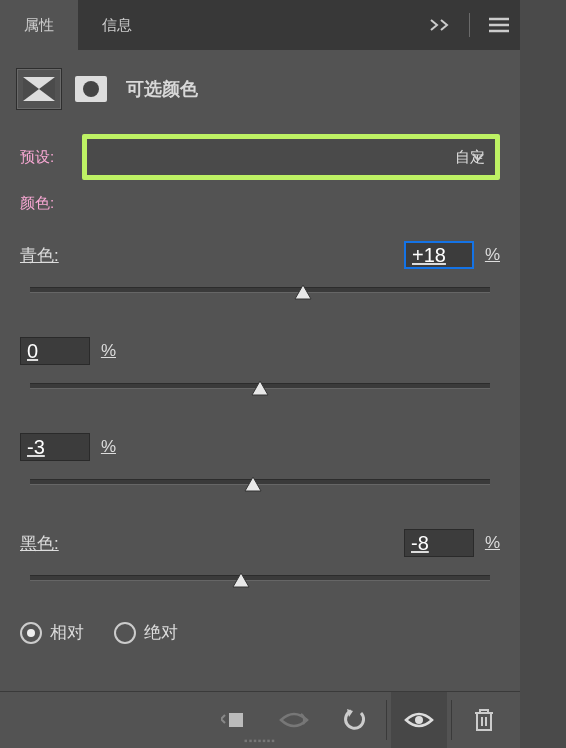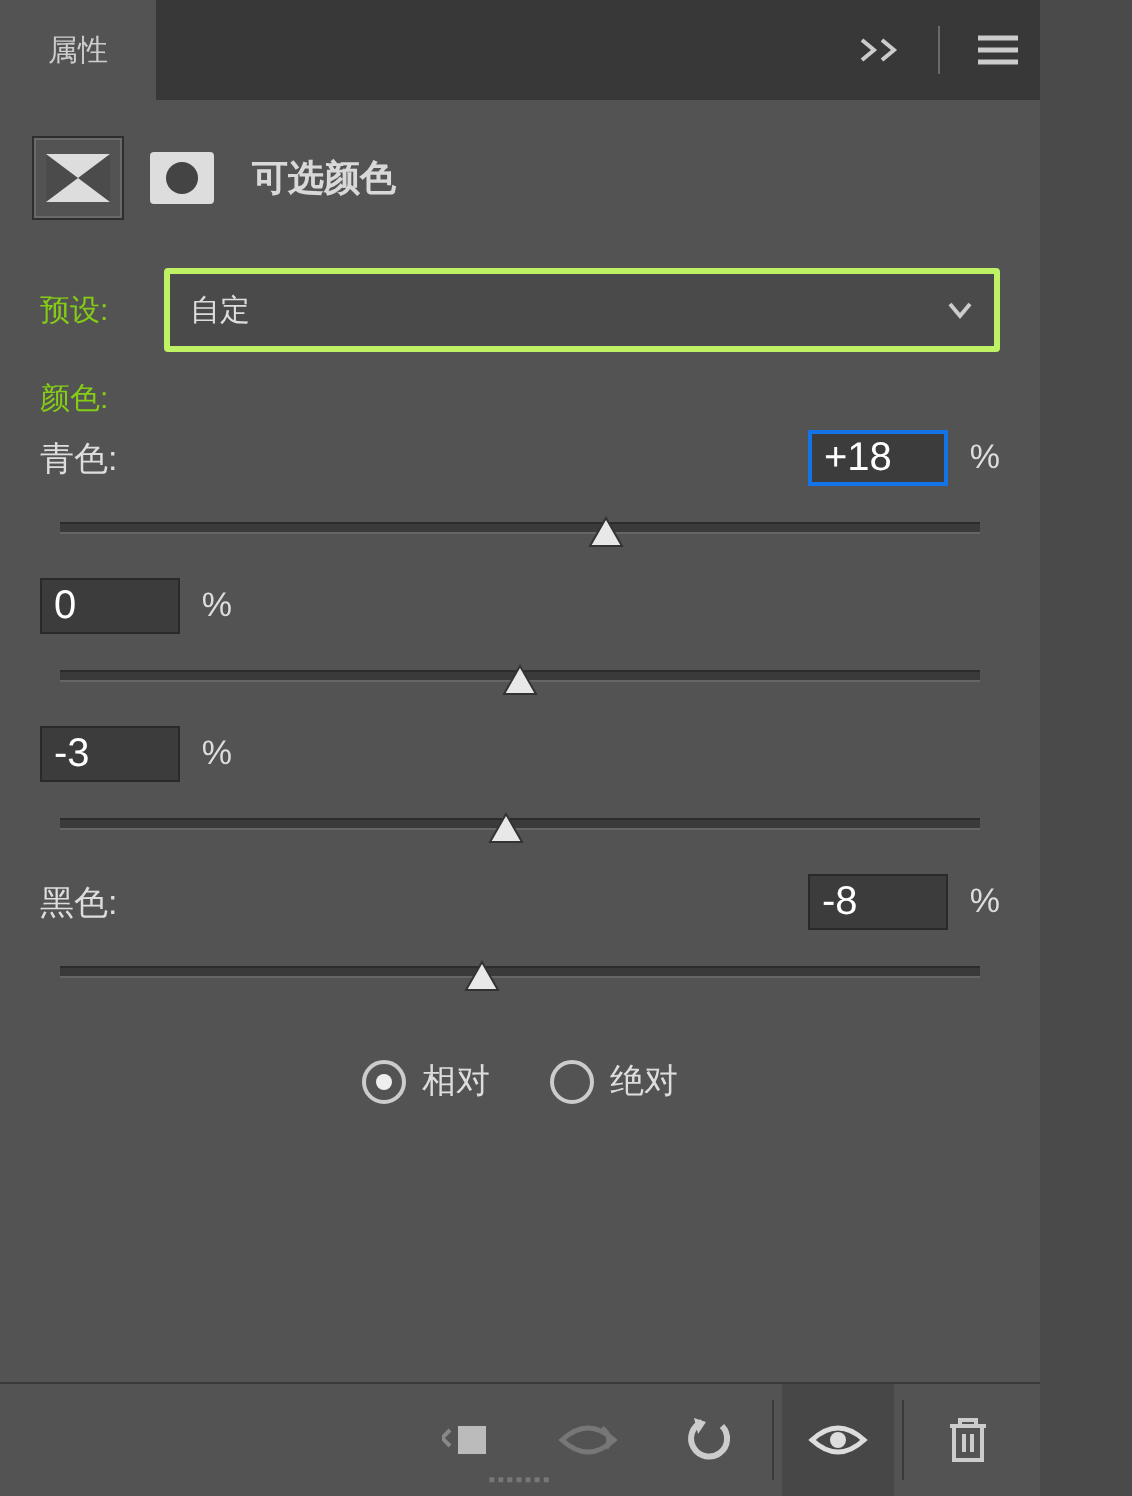--- a/index.html
+++ b/index.html
@@ -9,52 +9,53 @@
   .tab.active{background:#535353;}
   .tabs-spacer{flex:1;}
   .tabs-right{display:flex;align-items:center;padding-right:10px;gap:14px;}
   .icon{display:inline-flex;align-items:center;justify-content:center;}
   .header-row{display:flex;align-items:center;gap:10px;padding:18px 16px 10px 16px;font-weight:bold;}
   .adj-btn{width:44px;height:40px;background:#535353;border:1px solid #2e2e2e;display:flex;align-items:center;justify-content:center;box-shadow:inset 0 0 0 1px #6a6a6a;}
   .mask-btn{width:38px;height:38px;display:flex;align-items:center;justify-content:center;}
   .title{font-size:18px;color:#d8d8d8;margin-left:6px;}
   .form{padding:0 20px;}
   .row{display:flex;align-items:center;margin-top:14px;gap:10px;}
-  .label{width:52px;text-align:left;color:#84cc16;}
-  .select{flex:1;height:36px;background:#4a4a4a;border:3px solid #bef264;border-radius:2px;display:flex;align-items:center;padding:0 10px;position:relative;cursor:pointer;}
+  .label{width:52px;text-align:left;color:#f9a8d4;}
+  .select{flex:1;height:36px;background:#4a4a4a;border:5px solid #bef264;border-radius:2px;display:flex;align-items:center;padding:0 10px;position:relative;cursor:pointer;justify-content:flex-end;}
   .select .arrow{position:absolute;right:10px;top:50%;transform:translateY(-50%);}
   .swatch{width:24px;height:24px;background:#000;border:1px solid #222;margin-right:8px;}
-  .slider-block{margin-top:6px;}
+  .slider-block{margin-top:28px;text-decoration:underline;}
   .slider-top{display:flex;align-items:center;}
   .slider-label{flex:1;font-size:17px;}
   .num-input{width:70px;height:28px;background:#3c3c3c;border:1px solid #2a2a2a;color:#fff;font-size:20px;padding:0 6px;box-sizing:border-box;text-align:left;}
   .num-input.active{border:2px solid #1473e6;background:#3c3c3c;}
   .pct{width:26px;text-align:right;font-size:17px;}
   .track{position:relative;height:34px;margin-top:6px;}
   .track-line{position:absolute;left:10px;right:10px;top:12px;height:4px;background:#3a3a3a;border-top:1px solid #2c2c2c;border-bottom:1px solid #666;}
   .thumb{position:absolute;top:8px;width:20px;height:18px;transform:translateX(-50%);cursor:pointer;}
   .thumb svg{display:block;}
-  .radios{display:flex;justify-content:center;gap:30px;margin-top:24px;align-items:center;}
+  .radios{display:flex;gap:30px;margin-top:24px;align-items:center;}
   .radio{display:flex;align-items:center;gap:8px;cursor:pointer;font-size:17px;}
   .radio-circle{width:18px;height:18px;border:2px solid #ccc;border-radius:50%;display:flex;align-items:center;justify-content:center;}
   .radio-dot{width:8px;height:8px;background:#eee;border-radius:50%;}
   .footer{position:absolute;left:0;right:0;bottom:0;height:56px;border-top:1px solid #3a3a3a;display:flex;align-items:center;justify-content:flex-end;padding:0 8px;gap:4px;background:#535353;}
   .footer-btn{width:56px;height:56px;display:flex;align-items:center;justify-content:center;cursor:pointer;}
   .footer-btn.active{background:#474747;}
   .grip{position:absolute;bottom:2px;left:50%;transform:translateX(-50%);color:#777;font-size:10px;letter-spacing:1px;}
   .divider-v{width:1px;height:24px;background:#6a6a6a;margin:0 4px;}
   .divider-vf{width:1px;height:40px;background:#3a3a3a;}
 </style>
 </head>
 <body>
 
 <div class="panel">
 
   <div class="tabs">
     <div class="tab active">属性</div>
+    <div class="tab">信息</div>
     <div class="tabs-spacer"></div>
     <div class="tabs-right">
       <span class="icon">
         <svg width="22" height="14" viewBox="0 0 22 14">
             <path d="M2 2 L8 7 L2 12 M12 2 L18 7 L12 12" stroke="#ccc" stroke-width="2" fill="none"></path>
           </svg>
       </span>
       <div class="divider-v"></div>
       <span class="icon">
         <svg width="22" height="16" viewBox="0 0 22 16">

